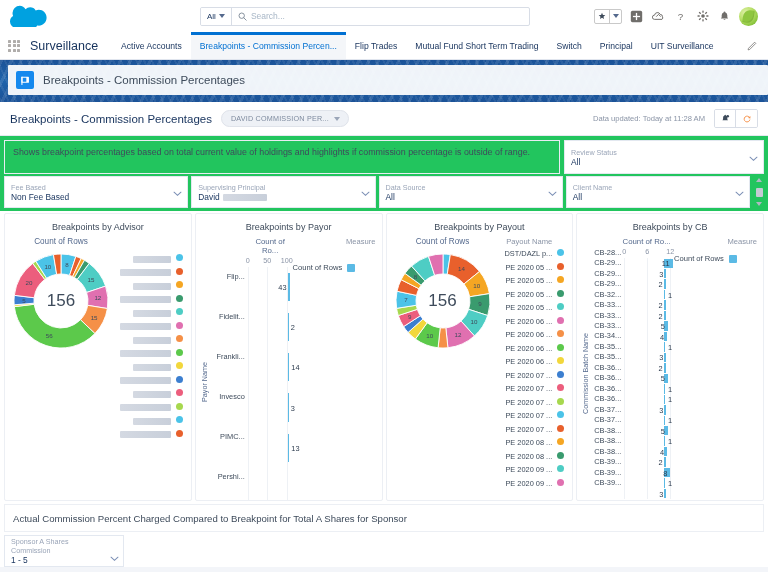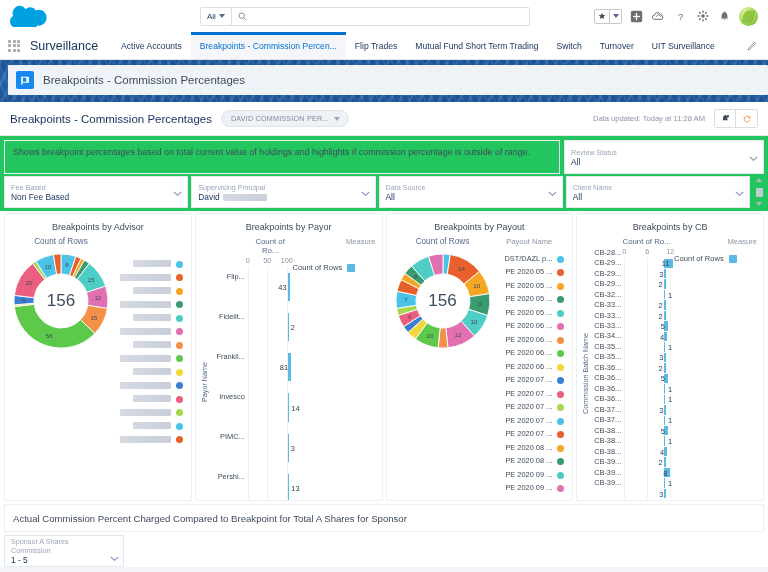--- a/index.html
+++ b/index.html
@@ -141,21 +141,21 @@
   .donut-wrap { display: flex; padding: 0 4px; }
   .donut-left { width: 104px; flex: none; }
   .donut-metric { font-size: 8.2px; color: #54698d; text-align: center; padding-bottom: 3px; }
   .donut-svg-box { position: relative; width: 104px; height: 104px; margin: 0 auto; }
   .donut-center {
     position: absolute; left: 0; right: 0; top: 50%; transform: translateY(-50%);
     text-align: center; font-size: 17px; color: #3e4b5b;
   }
   .legend { flex: 1; min-width: 0; padding-top: 14px; }
   .legend-head { font-size: 7.6px; color: #8a94a6; text-align: right; padding-right: 16px; padding-bottom: 3px; white-space: nowrap; }
-  .legend-row { display: flex; align-items: flex-end; justify-content: flex-end; gap: 5px; height: 13.5px; padding-right: 4px; }
+  .legend-row { display: flex; align-items: flex-start; justify-content: flex-end; gap: 5px; height: 13.5px; padding-right: 4px; }
   .legend-txt { font-size: 7.4px; color: #3e4b5b; white-space: nowrap; overflow: hidden; text-overflow: clip; }
   .legend-dot { width: 7px; height: 7px; border-radius: 50%; flex: none; }
 
   
   .bar-area { display: flex; padding: 0 3px; height: 252px; }
   .bar-axis-title {
     writing-mode: vertical-rl; transform: rotate(180deg); font-size: 7.2px; color: #54698d;
     display: flex; align-items: center; justify-content: center; width: 11px; flex: none;
   }
   .bar-cats { flex: none; display: flex; flex-direction: column; }
@@ -202,20 +202,21 @@
       <div class="search-scope">
         <span>All</span>
         <span class="caret-dn"></span>
       </div>
       <div class="search-icon-box">
         <svg width="9" height="9" viewBox="0 0 16 16">
             <circle cx="6.6" cy="6.6" r="4.8" fill="none" stroke="#7b8794" stroke-width="1.6"></circle>
             <line x1="10.2" y1="10.2" x2="14.6" y2="14.6" stroke="#7b8794" stroke-width="1.6" stroke-linecap="round"></line>
           </svg>
       </div>
+      <div class="search-input-txt">Search...</div>
     </div>
     <div class="gh-right">
       <div class="fav-group">
         <div class="fav-btn">
           <svg width="8" height="8" viewBox="0 0 16 16">
               <polygon points="8,1.4 9.9,5.8 14.6,6.2 11,9.3 12.1,13.9 8,11.4 3.9,13.9 5,9.3 1.4,6.2 6.1,5.8" fill="#3e4b5b"></polygon>
             </svg>
         </div>
         <div class="fav-caret">
           <span class="caret-dn"></span>
@@ -280,21 +281,21 @@
           <i></i>
         </div>
     </div>
     <div class="app-name">Surveillance</div>
     <div class="nav-items">
       <div class="nav-item">Active Accounts</div>
       <div class="nav-item active">Breakpoints - Commission Percen...</div>
       <div class="nav-item">Flip Trades</div>
       <div class="nav-item">Mutual Fund Short Term Trading</div>
       <div class="nav-item">Switch</div>
-      <div class="nav-item">Turnover</div>
+      <div class="nav-item">Principal</div>
       <div class="nav-item">UIT Surveillance</div>
     </div>
     <div class="nav-pencil">
       <svg width="11" height="11" viewBox="0 0 16 16">
           <path d="M2.2 12.1 11.1 3.2l1.7 1.7-8.9 8.9-2.3.6z" fill="none" stroke="#706e6b" stroke-width="1.1"></path>
         </svg>
     </div>
   </div>
 
   <div class="banner">
@@ -521,25 +522,20 @@
               <div class="grid-line" style="left: 43.4783%;"></div>
               <div class="grid-line" style="left: 86.9565%;"></div>
               <div class="bar-row" style="height: 40.1667px;">
                 <div class="bar-fill" style="width: 37.3913%; height: 28.1667px; background: rgb(91, 186, 229);">
                   <span class="bar-val inside">43</span>
                 </div>
               </div>
               <div class="bar-row" style="height: 40.1667px;">
                 <div class="bar-fill" style="width: 1.73913%; height: 28.1667px; background: rgb(91, 186, 229);">
                   <span class="bar-val outside">2</span>
-                </div>
-              </div>
-              <div class="bar-row" style="height: 40.1667px;">
-                <div class="bar-fill" style="width: 70.4348%; height: 28.1667px; background: rgb(91, 186, 229);">
-                  <span class="bar-val inside">81</span>
                 </div>
               </div>
               <div class="bar-row" style="height: 40.1667px;">
                 <div class="bar-fill" style="width: 12.1739%; height: 28.1667px; background: rgb(91, 186, 229);">
                   <span class="bar-val outside">14</span>
                 </div>
               </div>
               <div class="bar-row" style="height: 40.1667px;">
                 <div class="bar-fill" style="width: 2.6087%; height: 28.1667px; background: rgb(91, 186, 229);">
                   <span class="bar-val outside">3</span>

